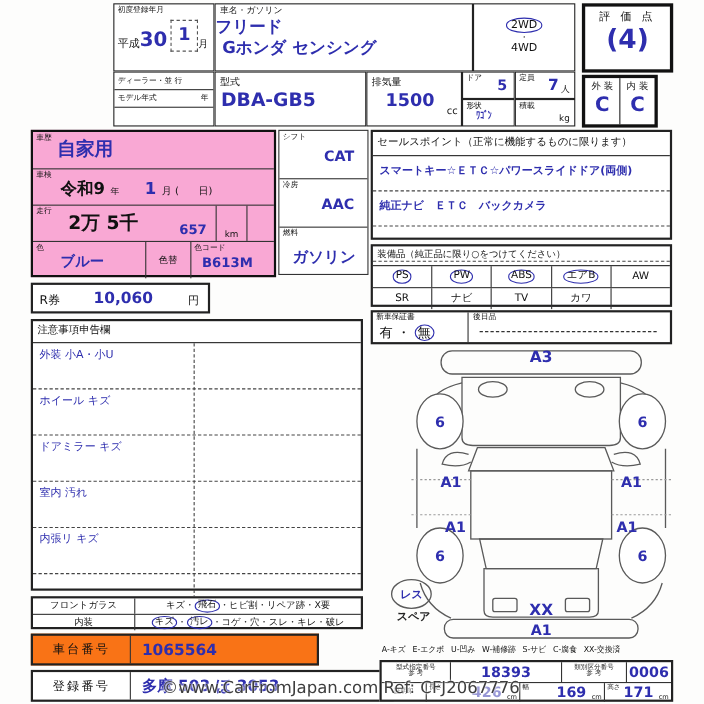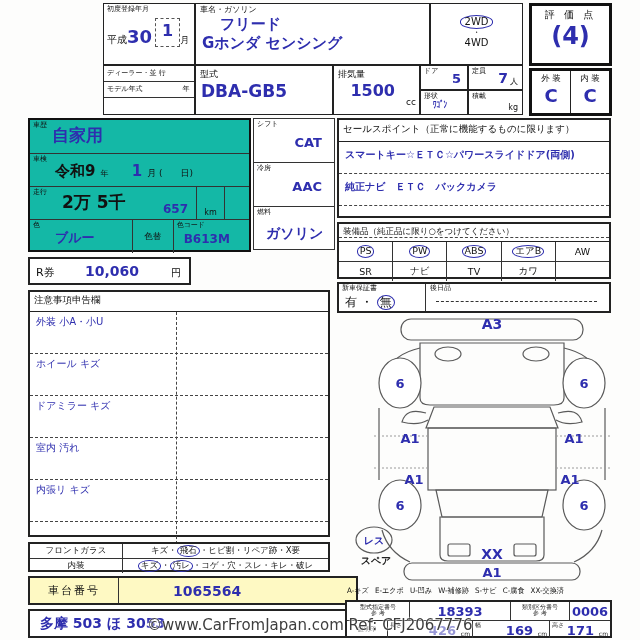--- a/index.html
+++ b/index.html
@@ -42,21 +42,21 @@
     <div class="row" style="padding:4px 2px 0 3px;align-items:flex-end;">
       <span class="blk" style="font-size:10px;">平成</span>
       <span class="ink nowrap" style="font-size:18px;font-weight:bold;">30</span>
       <span class="ink" style="font-size:16px;font-weight:bold;border:1px dashed #555;padding:2px 6px 6px 6px;margin-left:3px;">1</span>
       <span class="blk" style="font-size:9px;">月</span>
     </div>
   </div>
 
   <div class="abs cell" style="left:195px;top:3px;width:235px;height:62px;">
     <div class="lbl" style="padding:2px 0 0 4px;font-size:8px;">車名・ガソリン</div>
-    <div class="ink nowrap" style="font-size:15px;font-weight:bold;padding-left:24px;">フリード</div>
+    <div class="ink nowrap" style="font-size:15px;font-weight:bold;padding-left:0;">フリード</div>
     <div class="ink nowrap" style="font-size:15px;font-weight:bold;padding-left:6px;">Gホンダ センシング</div>
   </div>
 
   <div class="abs cell" style="left:430px;top:3px;width:93px;height:62px;text-align:center;">
     <div style="margin-top:6px;">
       <span class="circ blk" style="font-size:10px;">2WD</span>
     </div>
     <div class="blk" style="font-size:8px;line-height:1;">・</div>
     <div class="blk" style="font-size:10px;">4WD</div>
   </div>
@@ -97,32 +97,32 @@
   <div class="abs cell" style="left:468px;top:65px;width:55px;height:25px;">
     <span class="lbl" style="position:absolute;top:2px;left:3px;">定員</span>
     <span class="ink" style="position:absolute;right:14px;top:4px;font-size:14px;font-weight:bold;">7</span>
     <span class="blk" style="position:absolute;right:4px;bottom:2px;font-size:8px;">人</span>
   </div>
   <div class="abs cell" style="left:468px;top:90px;width:55px;height:25px;">
     <span class="lbl" style="position:absolute;top:2px;left:3px;">積載</span>
     <span class="blk" style="position:absolute;right:4px;bottom:2px;font-size:8px;">kg</span>
   </div>
 
-  <div class="abs thick" style="left:529px;top:68px;width:83px;height:48px;background:#fff;display:flex;">
+  <div class="abs thick" style="left:529px;top:68px;width:69px;height:48px;background:#fff;display:flex;">
     <div style="flex:1;border-right:1px solid #222;text-align:center;">
       <div class="blk" style="font-size:8.5px;padding-top:2px;">外 装</div>
       <div class="ink" style="font-size:18px;font-weight:bold;">C</div>
     </div>
     <div style="flex:1;text-align:center;">
       <div class="blk" style="font-size:8.5px;padding-top:2px;">内 装</div>
       <div class="ink" style="font-size:18px;font-weight:bold;">C</div>
     </div>
   </div>
 
-  <div class="abs" style="left:28px;top:118px;width:223px;height:134px;border:2.5px solid #111;background:#14b8a6;">
+  <div class="abs" style="left:28px;top:118px;width:223px;height:134px;border:2.5px solid #111;background:#f9a8d4;">
     <div style="height:33px;border-bottom:1px solid #333;position:relative;">
       <span class="lbl" style="position:absolute;top:2px;left:3px;">車歴</span>
       <span class="ink" style="position:absolute;left:22px;top:4px;font-size:17px;font-weight:bold;">自家用</span>
     </div>
     <div style="height:32px;border-bottom:1px solid #333;position:relative;">
       <span class="lbl" style="position:absolute;top:2px;left:3px;">車検</span>
       <span class="nowrap" style="position:absolute;left:25px;top:7px;">
         <span class="blk" style="font-size:15px;font-weight:bold;">令和9</span>
         <span class="blk" style="font-size:8px;">年</span>
         <span class="ink" style="font-size:15px;font-weight:bold;margin-left:18px;">1</span>
@@ -281,29 +281,32 @@
           <span>・</span>
         <span class="blk">スレ</span>
           <span>・</span>
         <span class="blk">キレ</span>
           <span>・</span>
         <span class="blk">破レ</span>
       </div>
     </div>
   </div>
 
-  <div class="abs med" style="left:28px;top:576px;width:330px;height:29px;background:#fef9c3;display:flex;gap:44px;">
+  <div class="abs med" style="left:28px;top:576px;width:262px;height:29px;background:#f97316;display:flex;">
     <div style="width:88px;border-right:1px solid #333;display:flex;align-items:center;justify-content:center;">
       <span class="blk" style="font-size:11px;letter-spacing:2px;">車台番号</span>
     </div>
     <div style="flex:1;display:flex;align-items:center;">
       <span class="ink" style="font-size:14px;font-weight:bold;padding-left:10px;">1065564</span>
     </div>
   </div>
   <div class="abs med" style="left:28px;top:609px;width:330px;height:29px;background:#fff;display:flex;">
+    <div style="width:88px;border-right:1px solid #333;display:flex;align-items:center;justify-content:center;">
+      <span class="blk" style="font-size:11px;letter-spacing:2px;">登録番号</span>
+    </div>
     <div style="flex:1;display:flex;align-items:center;">
       <span class="ink nowrap" style="font-size:14px;font-weight:bold;padding-left:10px;">多摩 503 ほ 3053</span>
     </div>
   </div>
 
   <svg class="abs" style="left:344px;top:312px;" width="296" height="273" viewBox="0 0 296 273">
     <g fill="none" stroke="#5a5a5a" stroke-width="1.2">
 
       <rect x="57" y="7" width="182" height="21" rx="10"></rect>
 

